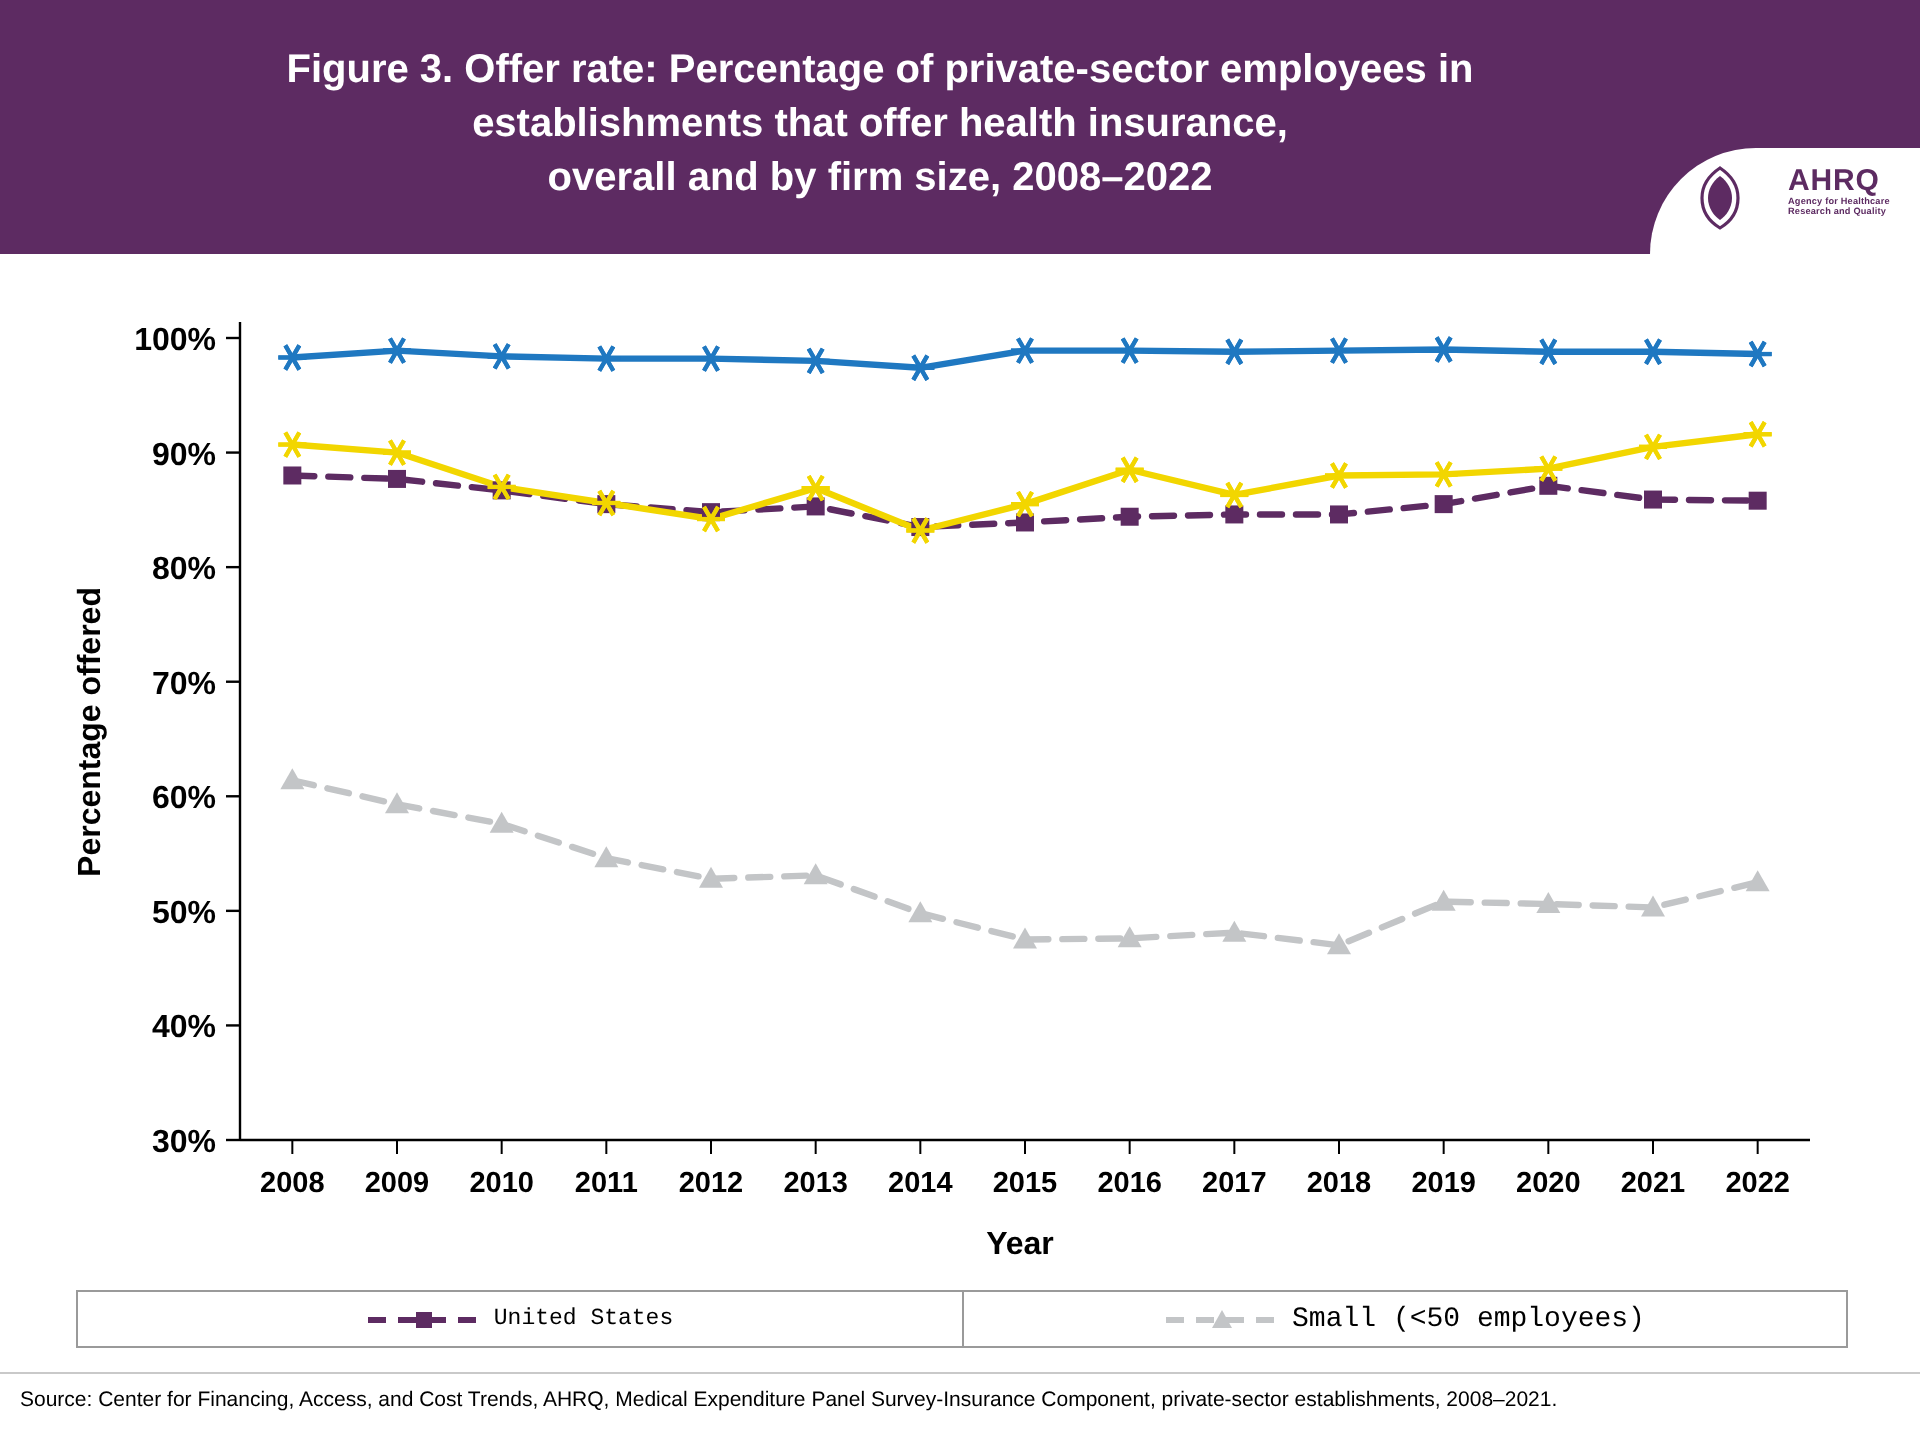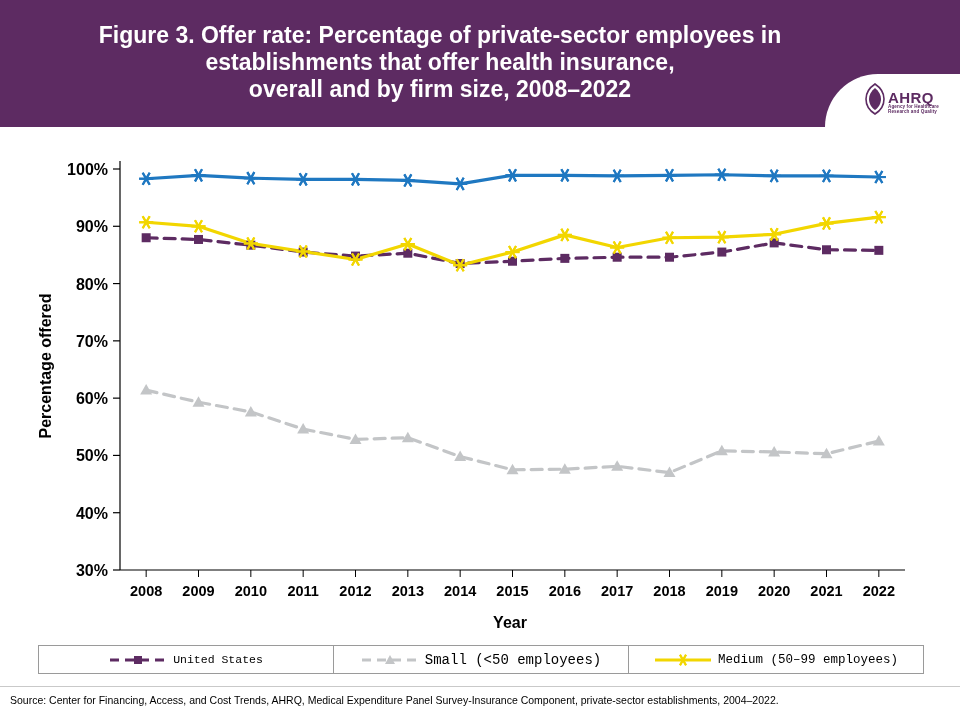--- a/index.html
+++ b/index.html
@@ -11,33 +11,33 @@
     overflow:hidden;
   }
   
   #header{
     position:absolute;left:0;top:0;width:960px;height:127px;
     background:#5d2b62;
   }
   #header-title{
     position:absolute;left:60px;top:22px;width:760px;
     color:#ffffff;
-    font-size:23px;font-weight:bold;line-height:27px;
+    font-size:20px;font-weight:bold;line-height:27px;
     text-align:center;
     white-space:pre-line;
   }
   
   #logo-block{
     position:absolute;right:0;top:74px;width:135px;height:53px;
     background:#ffffff;
     border-top-left-radius:53px;
   }
   #logo-inner{
-    position:absolute;left:37px;top:9px;
-    display:flex;align-items:flex-end;gap:0;
+    position:absolute;left:22px;top:9px;
+    display:flex;align-items:flex-start;gap:21px;
   }
   #logo-mark{width:26px;height:32px;}
   #logo-text{line-height:1.05;}
   #logo-name{
     color:#5d2b62;font-size:15px;font-weight:bold;letter-spacing:.4px;
   }
   #logo-sub{
     color:#5d2b62;font-size:4.6px;font-weight:bold;letter-spacing:.1px;
   }
   
@@ -501,28 +501,16 @@
       </svg>
       <span class="legend-label">United States</span>
     </div>
     <div class="legend-item">
       <svg class="legend-swatch" viewBox="0 0 58 14">
         <line x1="1" y1="7" x2="57" y2="7" stroke="#c3c5c7" stroke-width="3" stroke-dasharray="9,6"></line>
         <polygon points="29,2 24,11 34,11" fill="#c3c5c7"></polygon>
       </svg>
       <span class="legend-label big">Small (&lt;50 employees)</span>
     </div>
-    <div class="legend-item">
-      <svg class="legend-swatch" viewBox="0 0 58 14">
-        <line x1="1" y1="7" x2="57" y2="7" stroke="#f2d600" stroke-width="3"></line>
-        <line x1="23" y1="7" x2="35" y2="7" stroke="#f2d600" stroke-width="2"></line>
-        <line x1="26" y1="1.803847577293368" x2="32" y2="12.196152422706632" stroke="#f2d600" stroke-width="2"></line>
-        <line x1="32" y1="1.803847577293368" x2="26" y2="12.196152422706632" stroke="#f2d600" stroke-width="2"></line>
-        <line x1="35" y1="6.999999999999999" x2="23" y2="7.000000000000001" stroke="#f2d600" stroke-width="2"></line>
-        <line x1="32" y1="12.19615242270663" x2="25.999999999999996" y2="1.8038475772933698" stroke="#f2d600" stroke-width="2"></line>
-        <line x1="26" y1="12.196152422706632" x2="32" y2="1.803847577293368" stroke="#f2d600" stroke-width="2"></line>
-      </svg>
-      <span class="legend-label med">Medium  (50–99 employees)</span>
-    </div>
   </div>
 
 <div id="source-rule"></div>
-<div id="source">Source: Center for Financing, Access, and Cost Trends, AHRQ, Medical Expenditure Panel Survey-Insurance Component, private-sector establishments, 2004–2022.</div>
+<div id="source">Source: Center for Financing, Access, and Cost Trends, AHRQ, Medical Expenditure Panel Survey-Insurance Component, private-sector establishments, 2008–2021.</div>
 
 </body></html>

